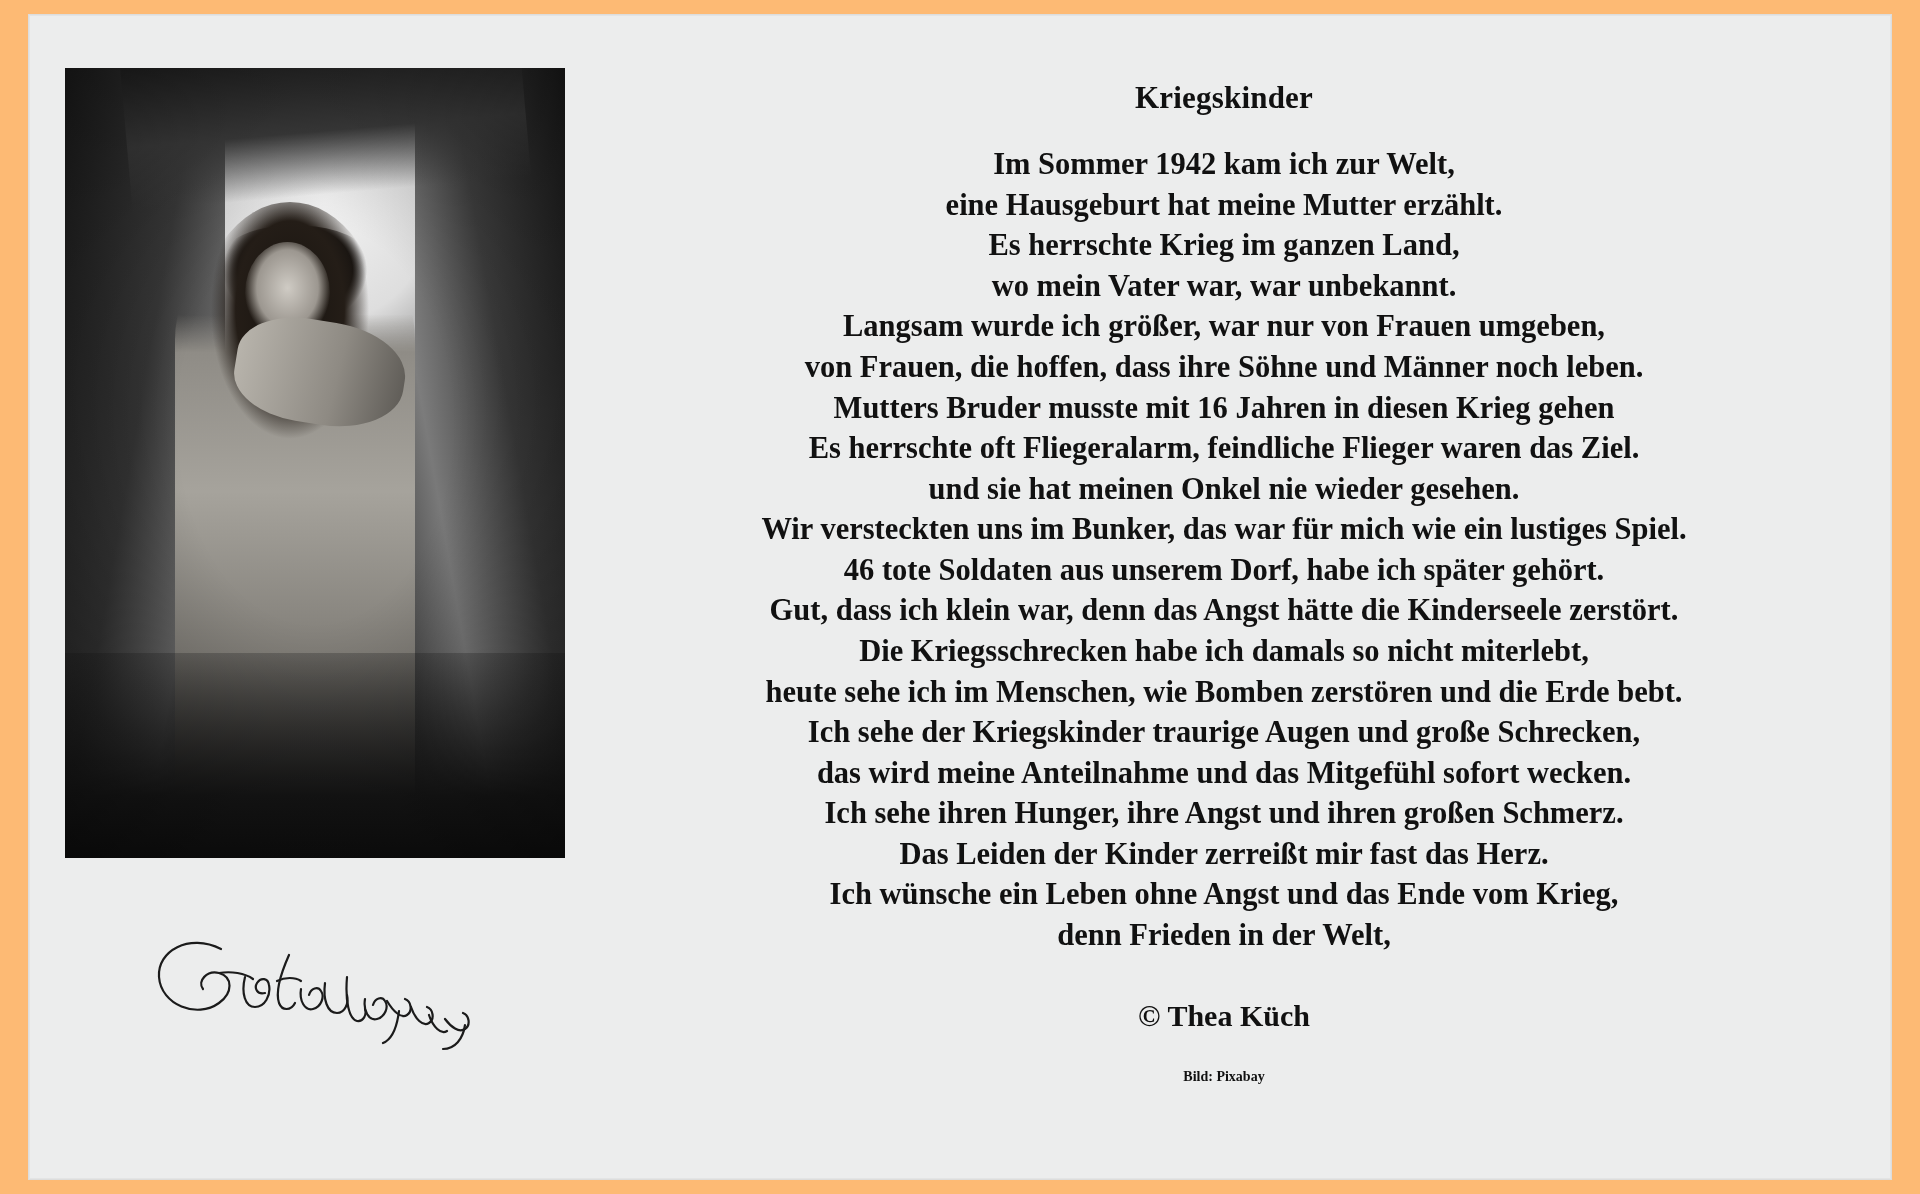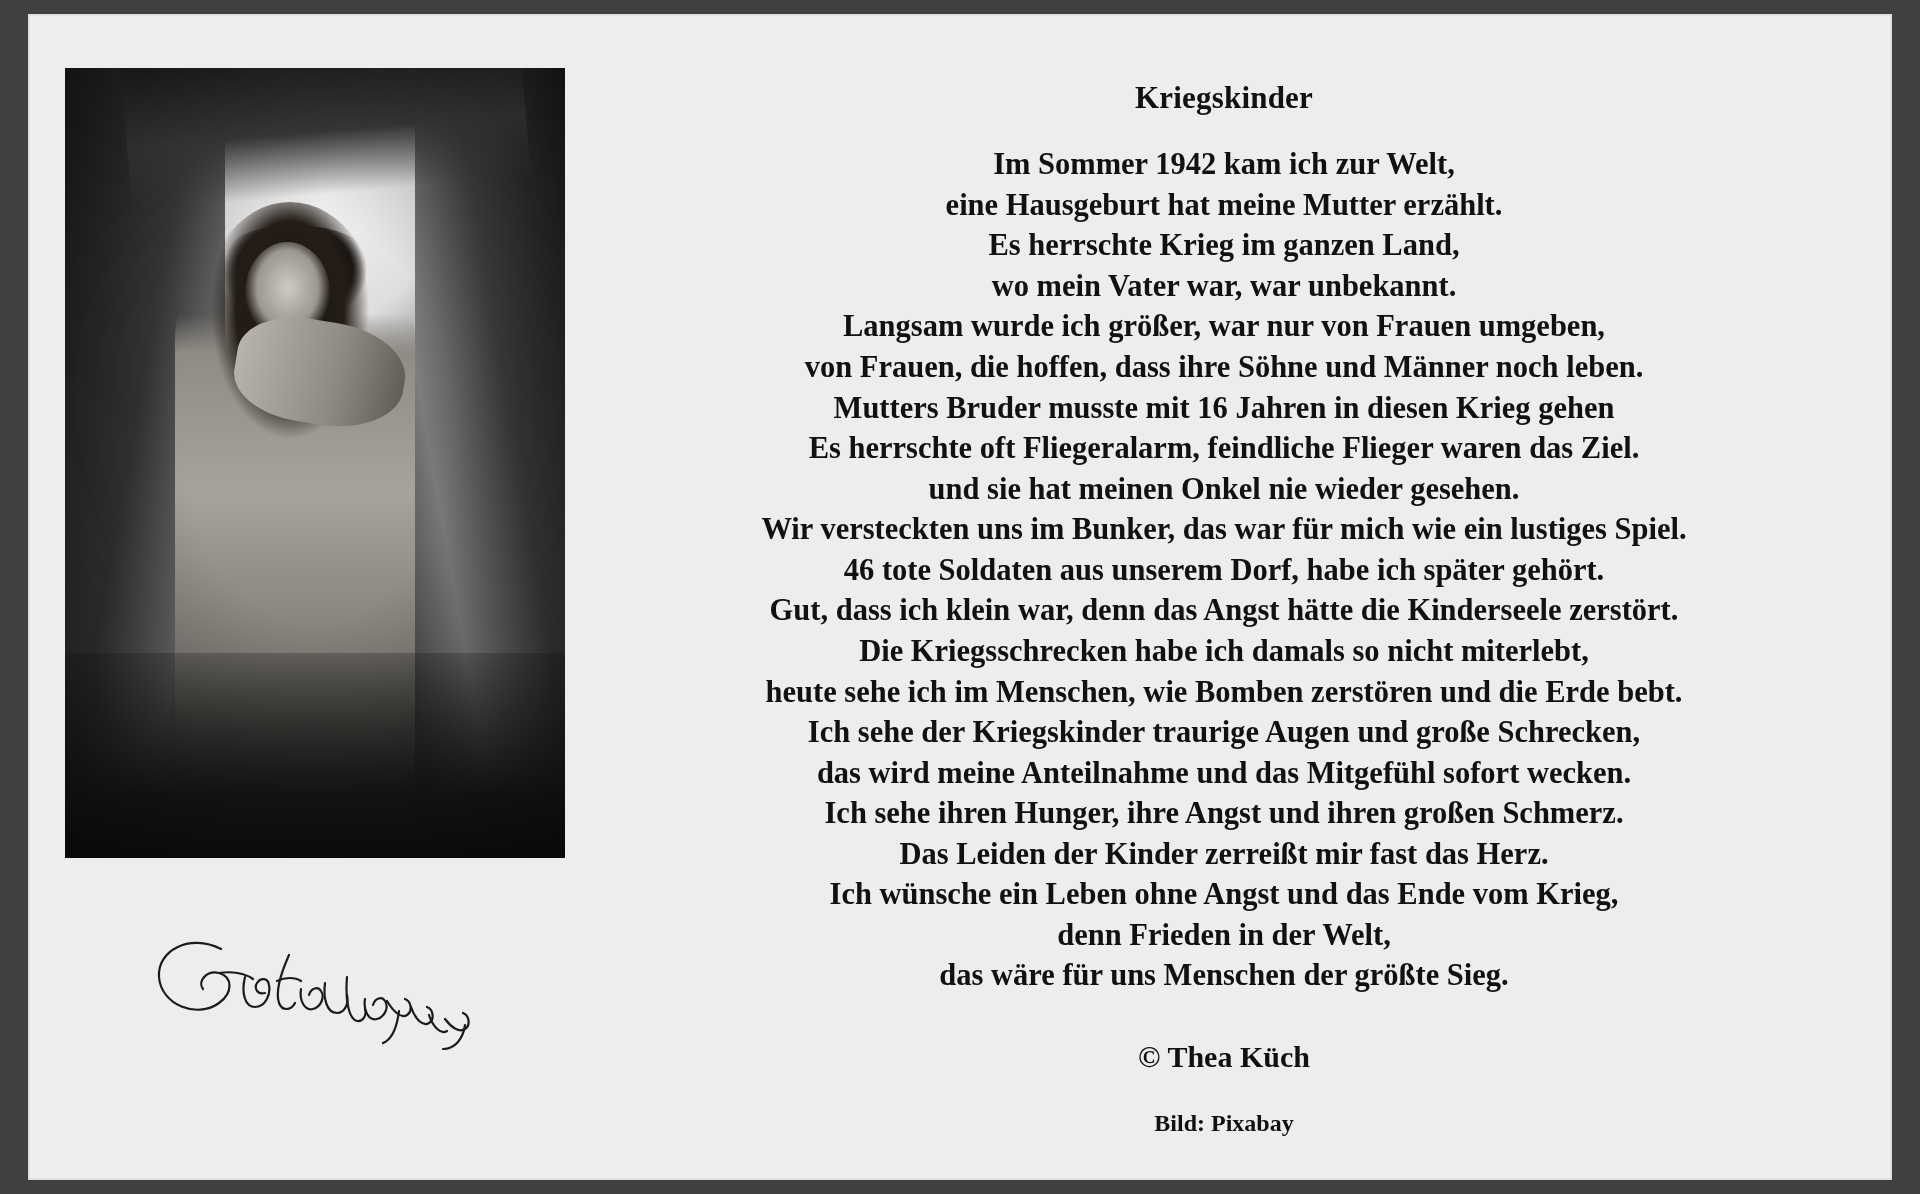--- a/index.html
+++ b/index.html
@@ -11,21 +11,21 @@
   body {
     width: 1920px;
     height: 1194px;
     font-family: "Liberation Serif", serif;
     overflow: hidden;
   }
   .page {
     position: relative;
     width: 1920px;
     height: 1194px;
-    background: #404040;
+    background: #fdba74;
     box-sizing: border-box;
   }
   .card {
     position: absolute;
     left: 28px;
     top: 14px;
     width: 1864px;
     height: 1166px;
     background: #eceded;
     border: 1px solid #dcdddd;
@@ -141,21 +141,21 @@
     line-height: 1.33;
   }
   .poem-body div { white-space: nowrap; }
   .poem-author {
     margin-top: 44px;
     font-size: 30px;
     font-weight: bold;
   }
   .poem-credit {
     margin-top: 36px;
-    font-size: 24px;
+    font-size: 14px;
     font-weight: bold;
   }
 </style>
 </head>
 <body>
 
 <div class="page">
   <div class="card">
 
     <div class="photo-wrap">
@@ -211,20 +211,19 @@
         <div>46 tote Soldaten aus unserem Dorf, habe ich später gehört.</div>
         <div>Gut, dass ich klein war, denn das Angst hätte die Kinderseele zerstört.</div>
         <div>Die Kriegsschrecken habe ich damals so nicht miterlebt,</div>
         <div>heute sehe ich im Menschen, wie Bomben zerstören und die Erde bebt.</div>
         <div>Ich sehe der Kriegskinder traurige Augen und große Schrecken,</div>
         <div>das wird meine Anteilnahme und das Mitgefühl sofort wecken.</div>
         <div>Ich sehe ihren Hunger, ihre Angst und ihren großen Schmerz.</div>
         <div>Das Leiden der Kinder zerreißt mir fast das Herz.</div>
         <div>Ich wünsche ein Leben ohne Angst und das Ende vom Krieg,</div>
         <div>denn Frieden in der Welt,</div>
-        <div>das wäre für uns Menschen der größte Sieg.</div>
       </div>
       <div class="poem-author">© Thea Küch</div>
       <div class="poem-credit">Bild: Pixabay</div>
     </div>
 
   </div>
 </div>
 
 </body></html>

